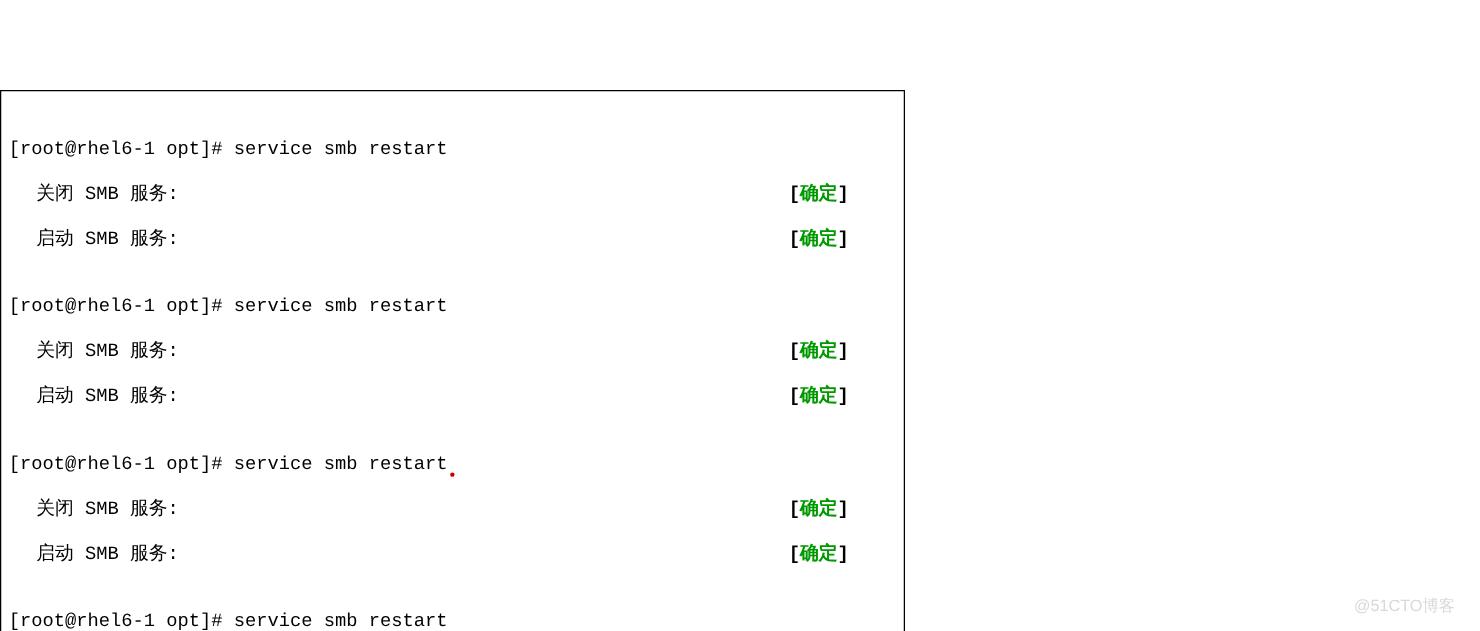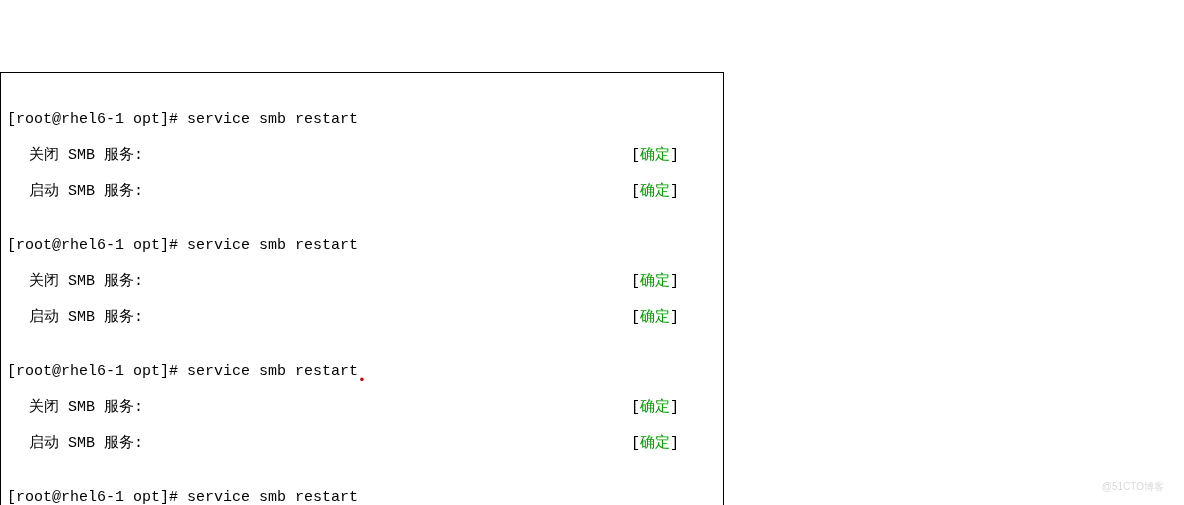--- a/index.html
+++ b/index.html
@@ -17,31 +17,31 @@
     .terminal {
       padding: 2px 6px;
       color: #000;
       border-top: 1px solid #000;
       border-left: 1px solid #000;
       border-right: 1px solid #000;
       width: 724px;
     }
     .line { display: flex; }
     .left { flex: 0 0 auto; }
-    .status { color: #009900; margin-left: auto; padding-right: 60px;}
+    .status { color: #009900; margin-left: auto; padding-right: 60px; font-weight: bold;}
     .status-wrap { display:flex; width:100%;margin-left:22px; }
     .ok { color: #009900; }
     .bracket { color: #000; }
     .red-dot { color:#cc0000; font-size:13px; position:absolute; }
     .watermark {
       position: absolute;
       right: 20px;
       bottom: 12px;
       color: #d9d9d9;
-      font-size: 10px;
+      font-size: 13px;
       font-family: sans-serif;
     }
   </style>
 </head>
 <body>
 
 
 
 <div class="terminal">
 

